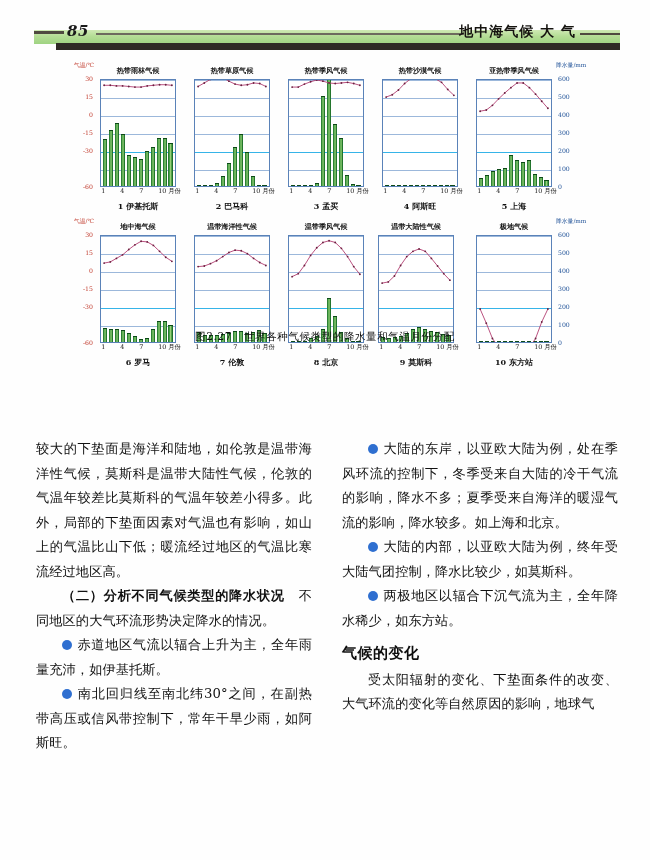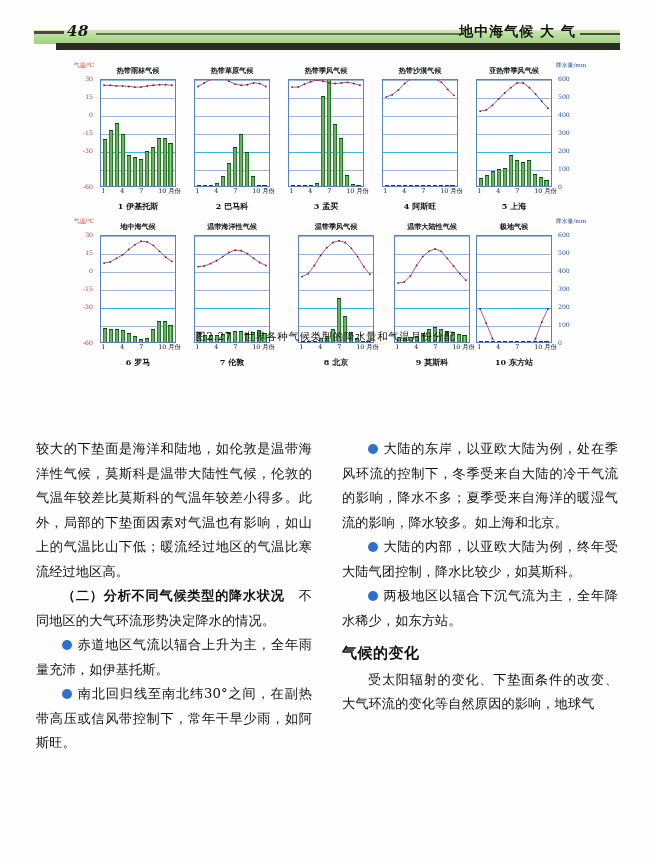--- a/index.html
+++ b/index.html
@@ -203,21 +203,21 @@
 </style>
 </head>
 <body>
 
 <div id="page">
 
   <div class="header">
     <div class="hdr-green"></div>
     <div class="hdr-dark"></div>
     <div class="hdr-rule-left"></div>
-    <div class="hdr-page-num">48</div>
+    <div class="hdr-page-num">85</div>
     <div class="hdr-thin"></div>
     <div class="hdr-unit">地中海气候  大  气</div>
     <div class="hdr-rule-right"></div>
   </div>
 
   <div class="figure">
     <div class="chart-row r1">
         <div class="chart" style="left: 0px;">
           <div class="chart-title">热带雨林气候</div>
           <div class="plot">
@@ -577,21 +577,21 @@
           </div>
           <div class="x-axis">
             <div class="x-tick" style="left: 1.2px;">1</div>
             <div class="x-tick" style="left: 20.1818px;">4</div>
             <div class="x-tick" style="left: 39.1636px;">7</div>
             <div class="x-tick" style="left: 58.1455px;">10</div>
             <div class="x-unit">月份</div>
           </div>
           <div class="city-label">7 伦敦</div>
         </div>
-        <div class="chart" style="left: 198px;">
+        <div class="chart" style="left: 188px;">
           <div class="chart-title">温带季风气候</div>
           <div class="plot">
             <div class="gridline" style="top: 0px;"></div>
             <div class="gridline" style="top: 18px;"></div>
             <div class="gridline" style="top: 36px;"></div>
             <div class="gridline" style="top: 54px;"></div>
             <div class="gridline zero" style="top: 72px;"></div>
             <div class="gridline" style="top: 90px;"></div>
             <div class="bars">
               <div class="bar" style="height: 0.8px;"></div>
@@ -625,21 +625,21 @@
           </div>
           <div class="x-axis">
             <div class="x-tick" style="left: 1.2px;">1</div>
             <div class="x-tick" style="left: 20.1818px;">4</div>
             <div class="x-tick" style="left: 39.1636px;">7</div>
             <div class="x-tick" style="left: 58.1455px;">10</div>
             <div class="x-unit">月份</div>
           </div>
           <div class="city-label">8 北京</div>
         </div>
-        <div class="chart" style="left: 294px;">
+        <div class="chart" style="left: 278px;">
           <div class="chart-title">温带大陆性气候</div>
           <div class="plot">
             <div class="gridline" style="top: 0px;"></div>
             <div class="gridline" style="top: 18px;"></div>
             <div class="gridline" style="top: 36px;"></div>
             <div class="gridline" style="top: 54px;"></div>
             <div class="gridline zero" style="top: 72px;"></div>
             <div class="gridline" style="top: 90px;"></div>
             <div class="bars">
               <div class="bar" style="height: 5.4px;"></div>

